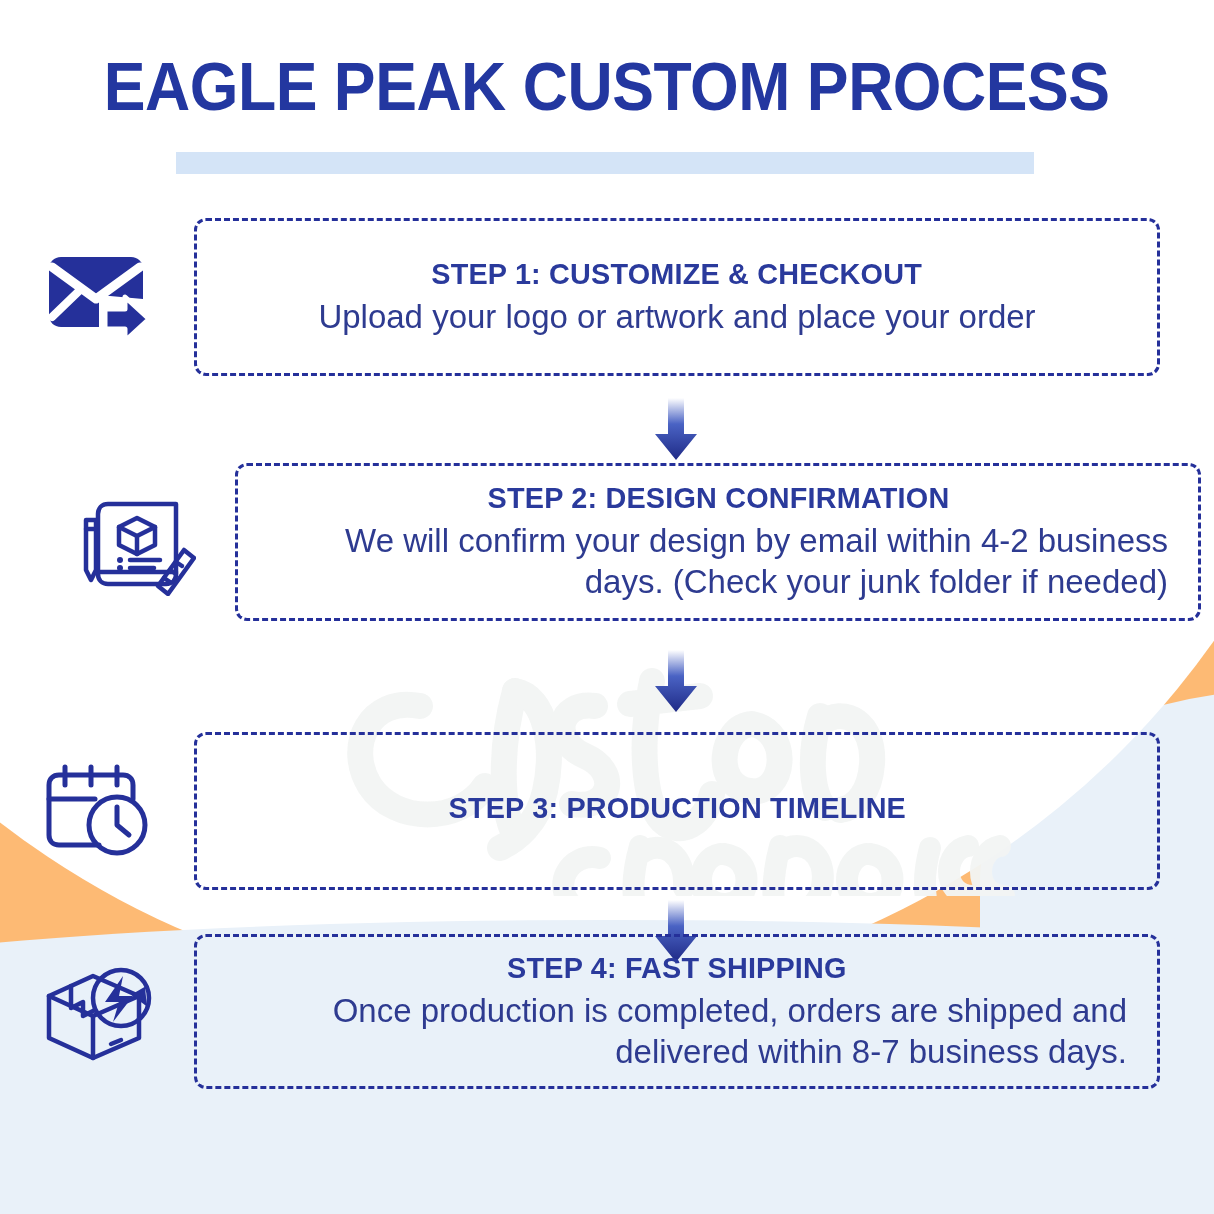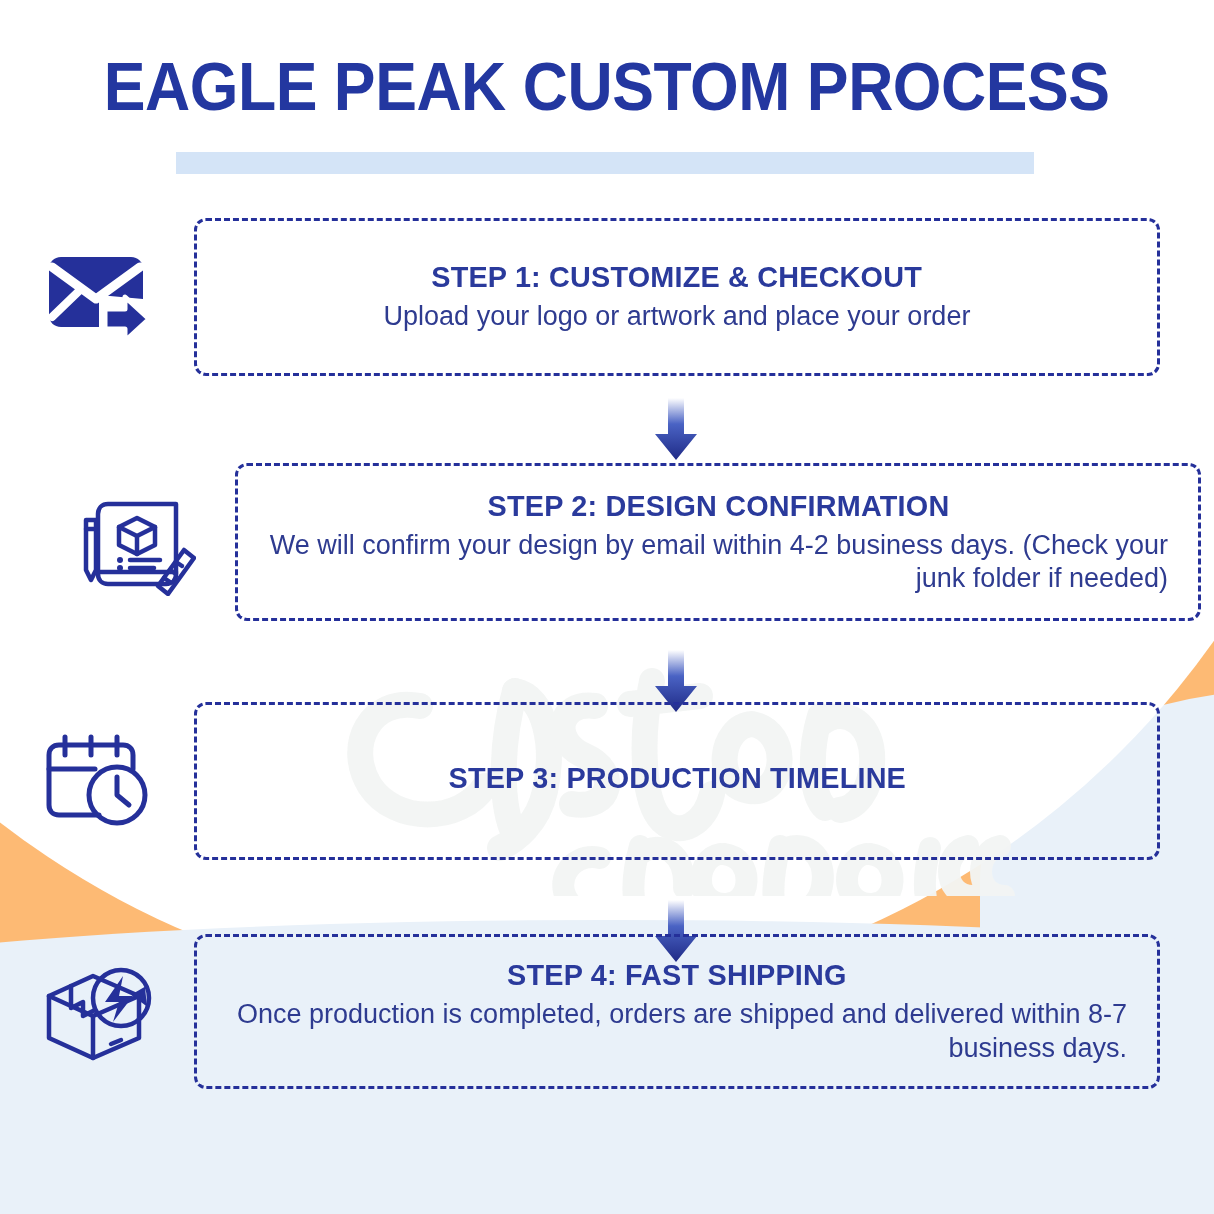--- a/index.html
+++ b/index.html
@@ -120,30 +120,30 @@
     font-size: 30px;
     letter-spacing: 0.2px;
     color: #2a3a9c;
     transform: scaleX(0.96);
     margin-bottom: 6px;
     white-space: nowrap;
   }
   .step-desc {
     font-family: "Liberation Sans", sans-serif;
     font-weight: 400;
-    font-size: 27px;
+    font-size: 33px;
     line-height: 1.24;
     color: #2e3b90;
     max-width: 900px;
   }
 
   
   #row1 { top: 218px; height: 158px; }
   #row2 { top: 463px; height: 158px; padding-left: 41px; }
-  #row3 { top: 702px; height: 158px; }
+  #row3 { top: 732px; height: 158px; }
   #row4 { top: 934px; height: 155px; }
   #row1 .step-box { height: 158px; }
   #row2 .step-box { height: 158px; }
   #row3 .step-box { height: 158px; }
   #row4 .step-box { height: 155px; }
 
   
   .arrow {
     position: absolute;
     left: 645px;

